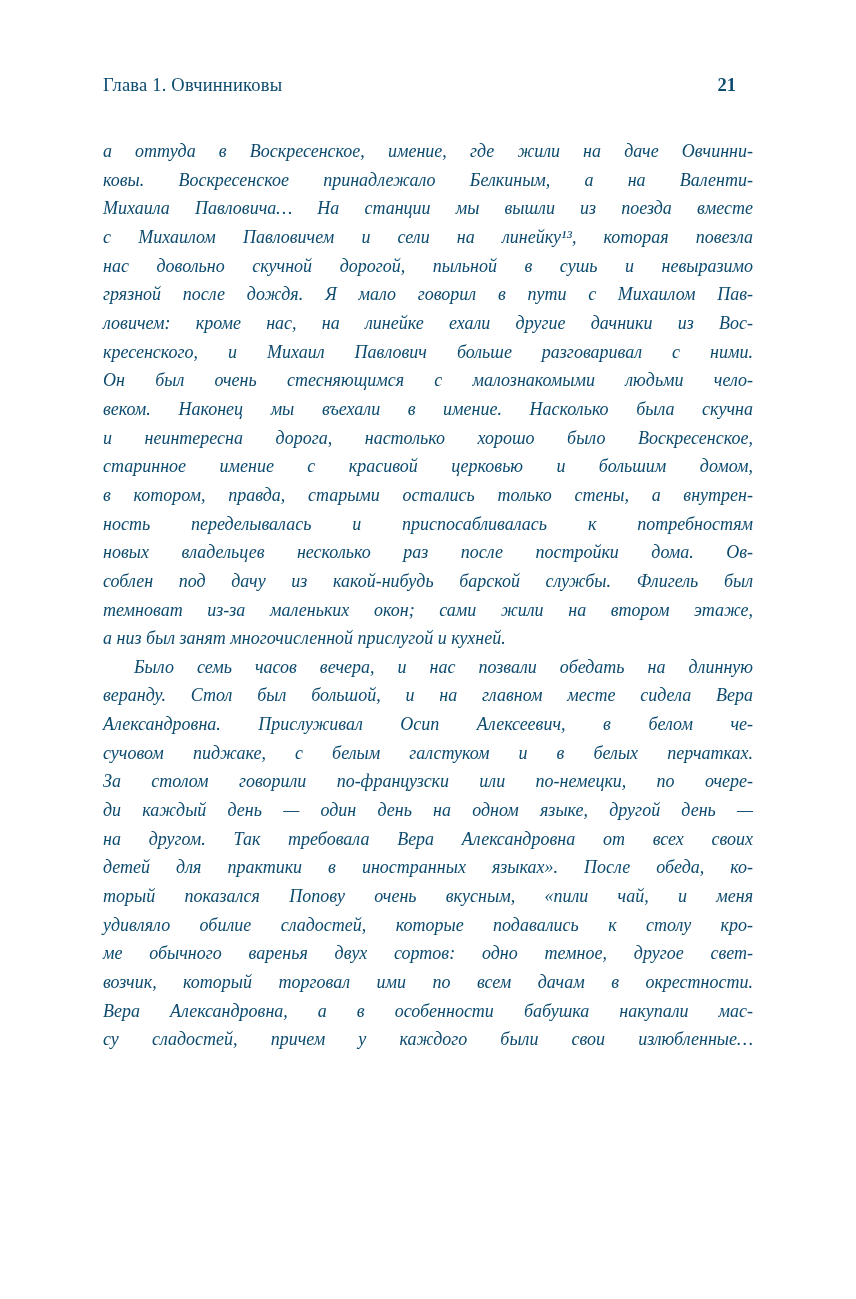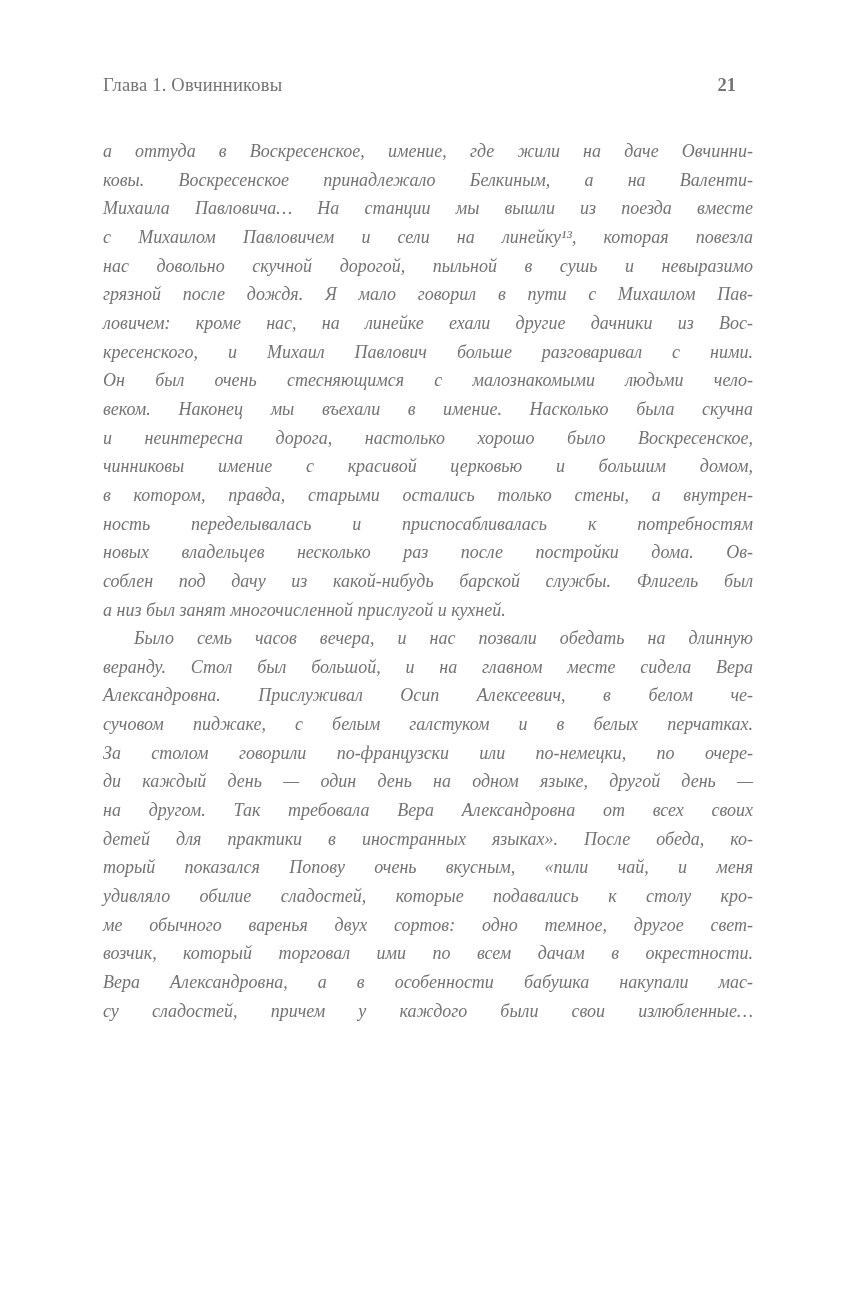--- a/index.html
+++ b/index.html
@@ -7,21 +7,21 @@
     padding: 0;
     background: #ffffff;
   }
   .page {
     position: relative;
     width: 856px;
     height: 1299px;
     background: #ffffff;
     overflow: hidden;
     font-family: "Liberation Serif", "DejaVu Serif", serif;
-    color: #737373;
+    color: #0c4a6e;
   }
   .running-head {
     position: absolute;
     top: 75px;
     left: 103px;
     width: 650px;
     display: flex;
     justify-content: space-between;
     align-items: baseline;
     font-size: 18.5px;
@@ -74,25 +74,26 @@
         <div class="line">ковы. Воскресенское принадлежало Белкиным, а на Валенти-</div>
         <div class="line">Михаила Павловича… На станции мы вышли из поезда вместе</div>
         <div class="line">с Михаилом Павловичем и сели на линейку¹³, которая повезла</div>
         <div class="line">нас довольно скучной дорогой, пыльной в сушь и невыразимо</div>
         <div class="line">грязной после дождя. Я мало говорил в пути с Михаилом Пав-</div>
         <div class="line">ловичем: кроме нас, на линейке ехали другие дачники из Вос-</div>
         <div class="line">кресенского, и Михаил Павлович больше разговаривал с ними.</div>
         <div class="line">Он был очень стесняющимся с малознакомыми людьми чело-</div>
         <div class="line">веком. Наконец мы въехали в имение. Насколько была скучна</div>
         <div class="line">и неинтересна дорога, настолько хорошо было Воскресенское,</div>
-        <div class="line">чинниковы имение с красивой церковью и большим домом,</div>
+        <div class="line">старинное имение с красивой церковью и большим домом,</div>
         <div class="line">в котором, правда, старыми остались только стены, а внутрен-</div>
         <div class="line">ность переделывалась и приспосабливалась к потребностям</div>
         <div class="line">новых владельцев несколько раз после постройки дома. Ов-</div>
         <div class="line">соблен под дачу из какой-нибудь барской службы. Флигель был</div>
+        <div class="line">темноват из-за маленьких окон; сами жили на втором этаже,</div>
         <div class="line flush-left">а низ был занят многочисленной прислугой и кухней.</div>
       </div>
       <div class="paragraph indented">
         <div class="line">Было семь часов вечера, и нас позвали обедать на длинную</div>
         <div class="line">веранду. Стол был большой, и на главном месте сидела Вера</div>
         <div class="line">Александровна. Прислуживал Осип Алексеевич, в белом че-</div>
         <div class="line">сучовом пиджаке, с белым галстуком и в белых перчатках.</div>
         <div class="line">За столом говорили по-французски или по-немецки, по очере-</div>
         <div class="line">ди каждый день — один день на одном языке, другой день —</div>
         <div class="line">на другом. Так требовала Вера Александровна от всех своих</div>

